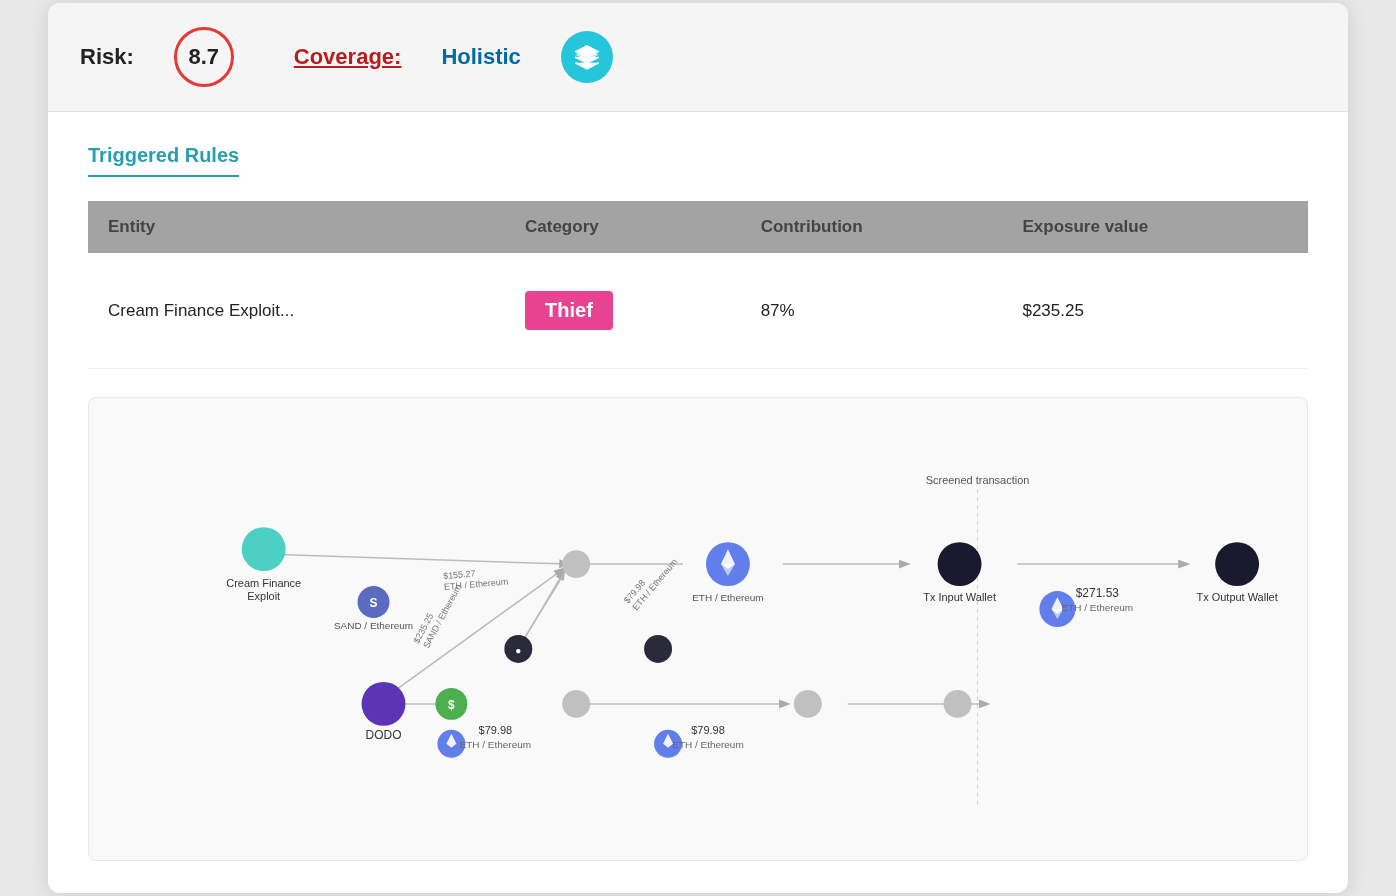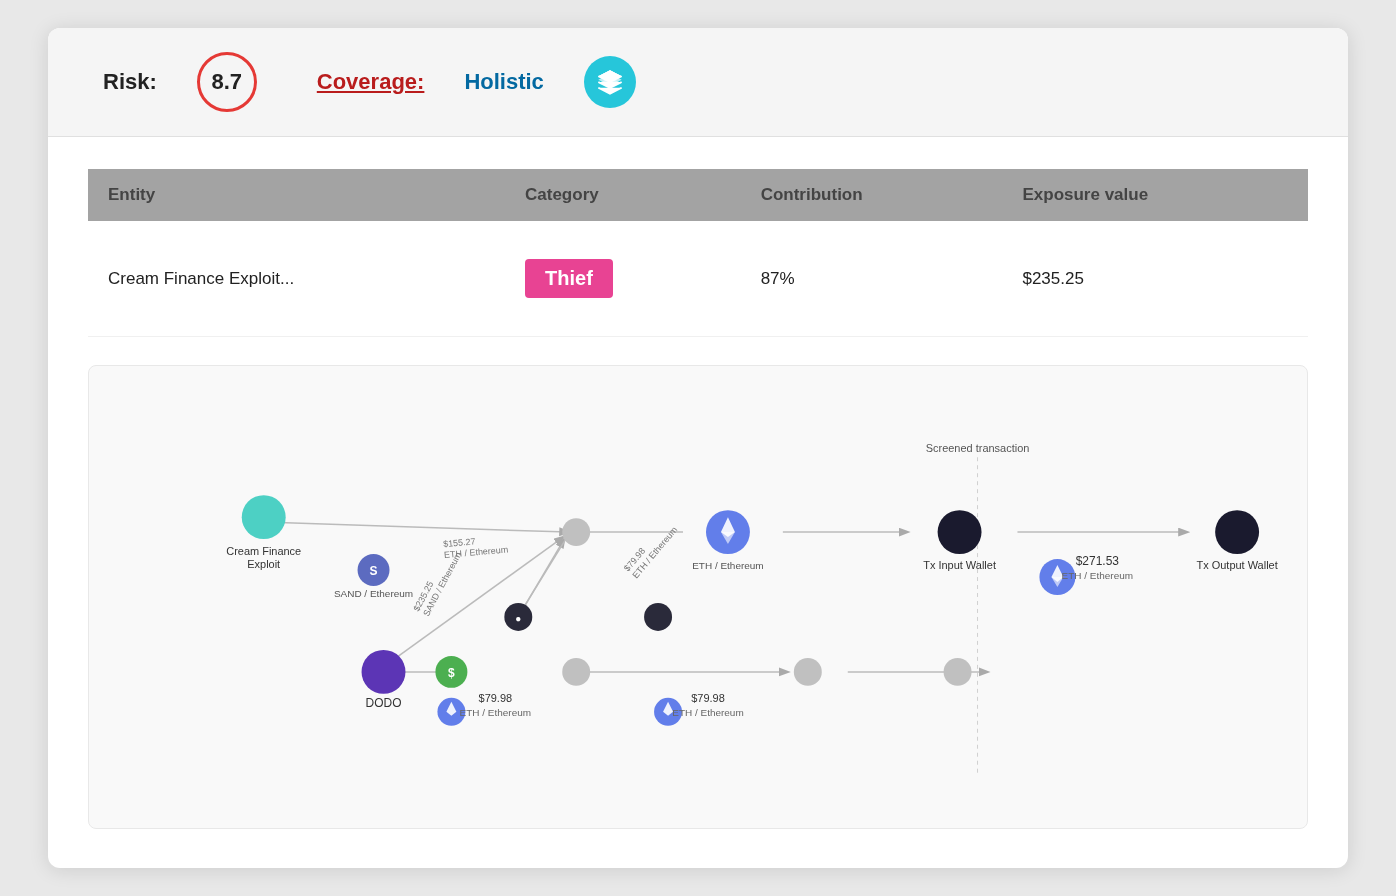--- a/index.html
+++ b/index.html
@@ -15,21 +15,21 @@
       background: #fff;
       border-radius: 12px;
       width: 1300px;
       min-height: 840px;
       padding: 0;
       box-shadow: 0 2px 20px rgba(0,0,0,0.12);
       overflow: hidden;
     }
     .header {
       background: #f5f5f5;
-      padding: 24px 55px;
+      padding: 24px 32px;
       display: flex;
       align-items: center;
       gap: 40px;
       border-bottom: 1px solid #e0e0e0;
     }
     .risk-label {
       font-size: 22px;
       font-weight: 600;
       color: #222;
     }
@@ -159,20 +159,23 @@
         <path d="M2 12l10 5 10-5" stroke="white" stroke-width="1.5" fill="none"></path>
         <path d="M2 17l10 5 10-5" stroke="white" stroke-width="1.5" fill="none"></path>
         <polygon points="12,2 2,7 12,12 22,7" fill="white" opacity="0.95"></polygon>
         <polygon points="2,10 12,15 22,10 12,5" fill="white" opacity="0.7"></polygon>
         <polygon points="2,13 12,18 22,13 12,8" fill="white" opacity="0.5"></polygon>
       </svg>
     </div>
   </div>
 
   <div class="body">
+    <div>
+      <span class="section-title">Triggered Rules</span>
+    </div>
 
     <table class="table">
       <thead>
         <tr>
           <th>Entity</th>
           <th>Category</th>
           <th>Contribution</th>
           <th>Exposure value</th>
         </tr>
       </thead>

